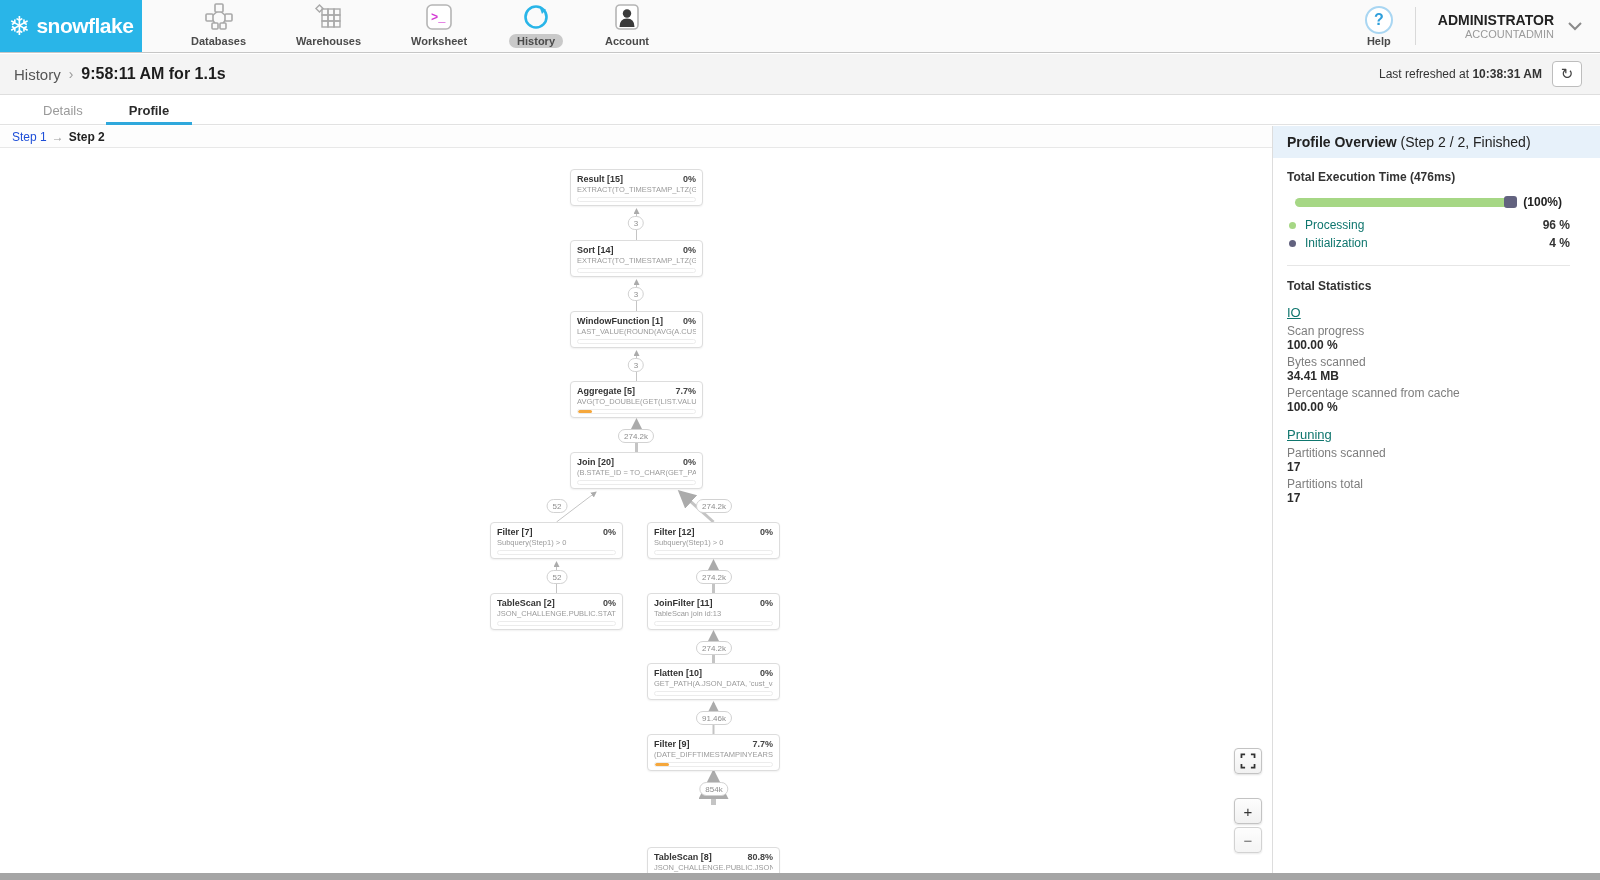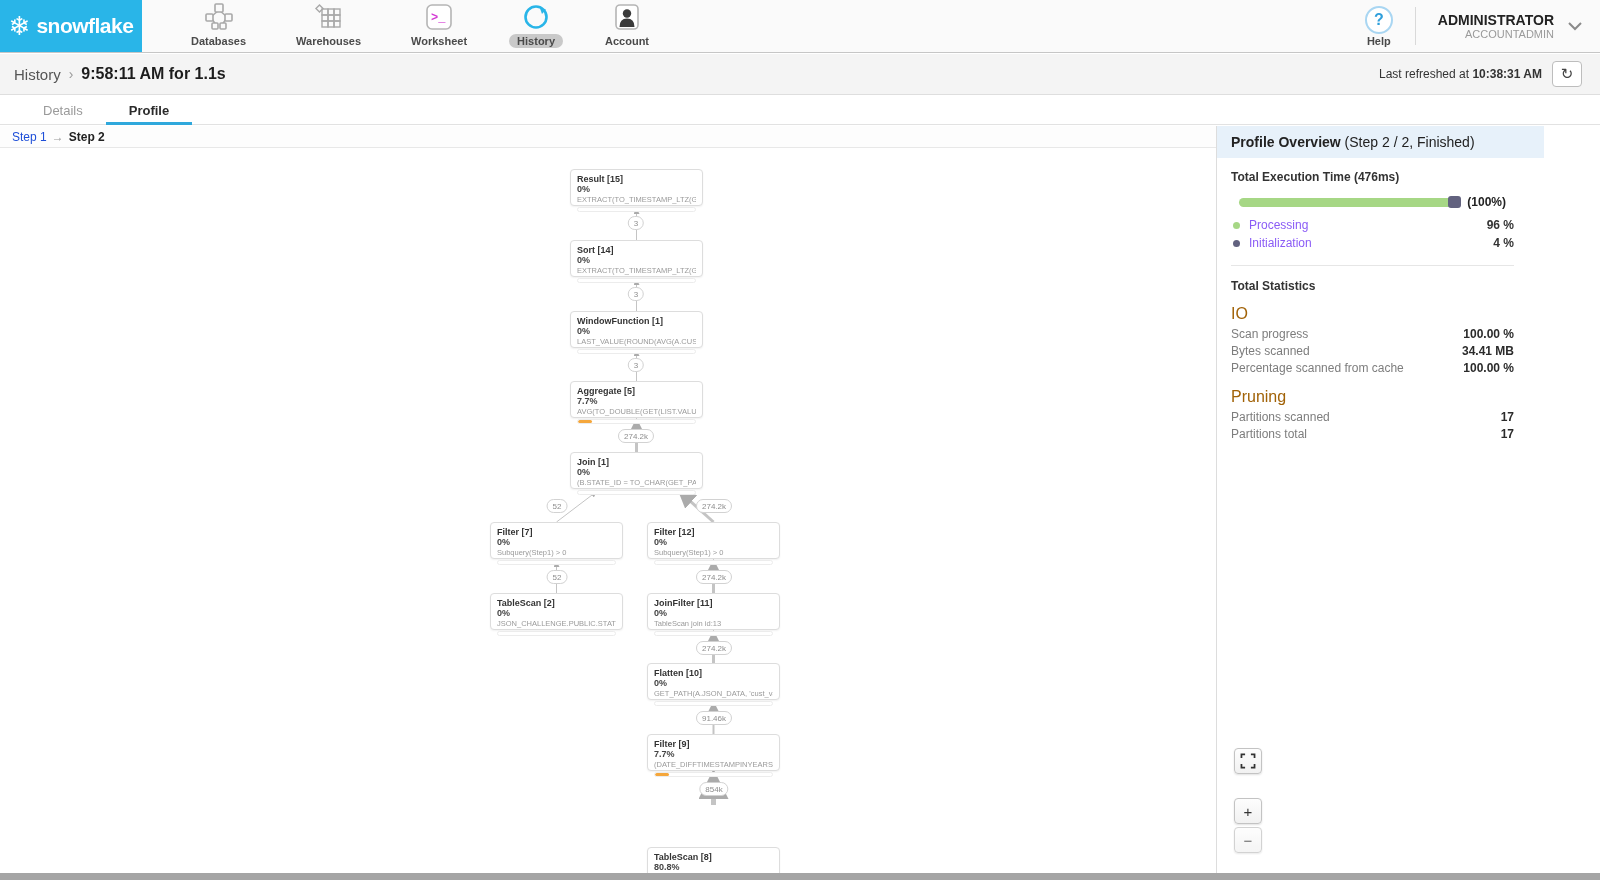--- a/index.html
+++ b/index.html
@@ -44,48 +44,48 @@
 
   
   .stepbar { position:absolute; left:0; top:126px; width:1272px; height:22px; border-bottom:1px solid #e8e8e8; background:#fdfdfd; display:flex; align-items:center; padding-left:12px; font-size:12px; }
   .step-prev { color:#1d4ed8; cursor:pointer; }
   .step-arrow { color:#9a9a9a; margin:0 5px; }
   .step-cur { color:#222; font-weight:700; }
 
   
   .edges { position:absolute; left:0; top:0; pointer-events:none; z-index:1; }
   .node { position:absolute; width:133px; height:37px; background:#fff; border:1px solid #ddd; border-radius:4px; box-shadow:0 1px 2px rgba(0,0,0,0.06); padding:4px 6px 3px; z-index:2; cursor:pointer; }
-  .node-head { display:flex; justify-content:space-between; align-items:flex-start;flex-direction:column; }
+  .node-head { display:flex; justify-content:space-between; align-items:flex-end; }
   .node-title { font-size:9px; font-weight:700; color:#333; white-space:nowrap; }
   .node-pct { font-size:9px; font-weight:700; color:#444; }
   .node-sub { font-size:7.5px; color:#9a9a9a; white-space:nowrap; overflow:hidden; margin-top:1px; }
   .node-bar { height:5px; border:1px solid #ececec; border-radius:3px; background:#fff; margin-top:3px; overflow:hidden; }
   .node-bar-fill { height:100%; background:#f5a73c; border-radius:2px; width:0; }
   .edge-label { position:absolute; transform:translate(-50%,-50%); background:#fff; border:1px solid #d2d2d2; border-radius:9px; font-size:8px; color:#8d8d8d; padding:1.5px 5px; z-index:3; white-space:nowrap; }
 
   
   .fbtn { position:absolute; width:28px; height:26px; border:1px solid #c3c3c3; border-radius:4px; background:linear-gradient(#fdfdfd,#f1f1f1); display:flex; align-items:center; justify-content:center; cursor:pointer; z-index:4; font-size:15px; color:#333; box-shadow:0 1px 2px rgba(0,0,0,0.12); }
 
   
-  .panel { position:absolute; left:1216px; top:126px; width:328px; bottom:7px; background:#fff; border-left:1px solid #ddd; z-index:2; }
+  .panel { position:absolute; left:1272px; top:126px; width:328px; bottom:7px; background:#fff; border-left:1px solid #ddd; z-index:2; }
   .panel-head { background:#e7f1fa; padding:8px 14px; font-size:14px; color:#222; }
   .panel-head b { font-weight:700; }
   .panel-body { padding:12px 30px 12px 14px; }
   .sec-title { font-size:12px; font-weight:700; color:#333; }
   .exec-row { display:flex; align-items:center; margin:11px 8px 7px; }
   .exec-green { height:9px; border-radius:5px; flex-basis:0; }
   .exec-cap { width:13px; height:12px; border-radius:3px; margin-left:-5px; flex:none; }
   .exec-total { font-size:12px; font-weight:700; color:#222; margin-left:6px; flex:none; }
   .legend-row { display:flex; align-items:center; font-size:12px; padding:2px 0; }
   .dot { width:7px; height:7px; border-radius:50%; margin:0 9px 0 2px; flex:none; }
-  .legend-label { color:#8b5cf6; flex:1; }
+  .legend-label { color:#0f766e; flex:1; }
   .legend-value { color:#333; font-weight:700; }
   .divider { border:none; border-top:1px solid #e6e6e6; margin:13px 0; }
-  .group-name { font-size:16px; color:#a16207; margin:12px 0 2px; }
-  .stat-row { display:flex; justify-content:space-between; font-size:12px; padding:1.5px 0; }
+  .group-name { font-size:13px; color:#0f766e; margin:12px 0 2px;text-decoration:underline; }
+  .stat-row { display:flex; justify-content:center; font-size:12px; padding:1.5px 0;flex-direction:column; }
   .stat-label { color:#7d7d7d; }
   .stat-value { color:#2b2b2b; font-weight:700; }
 
   .bottom-strip { position:absolute; left:0; bottom:0; width:1600px; height:7px; background:#a5a5a5; z-index:5; }
   svg.inav { display:block; }
 </style>
 </head>
 <body>
 
 <div class="stage">
@@ -252,21 +252,21 @@
         <span class="node-title">Aggregate [5]</span>
         <span class="node-pct">7.7%</span>
       </div>
     <div class="node-sub">AVG(TO_DOUBLE(GET(LIST.VALUE, 'cust_v...</div>
     <div class="node-bar">
         <div class="node-bar-fill" style="width: 12%;"></div>
       </div>
   </div>
   <div class="node" style="left:570px;top:452px">
     <div class="node-head">
-        <span class="node-title">Join [1]</span>
+        <span class="node-title">Join [20]</span>
         <span class="node-pct">0%</span>
       </div>
     <div class="node-sub">(B.STATE_ID = TO_CHAR(GET_PATH(A.JSO...</div>
     <div class="node-bar">
         <div class="node-bar-fill" style="width: 0%;"></div>
       </div>
   </div>
   <div class="node" style="left:490px;top:522px">
     <div class="node-head">
         <span class="node-title">Filter [7]</span>

